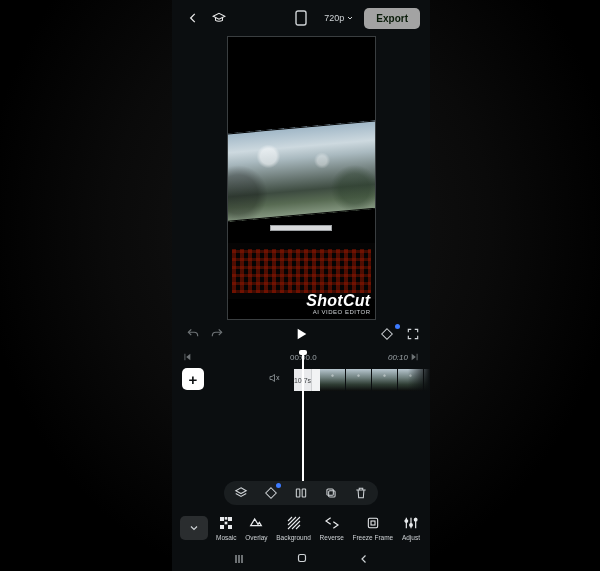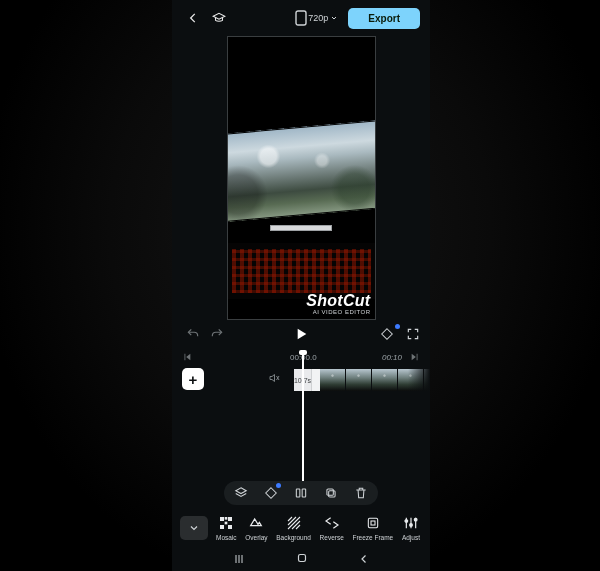--- a/index.html
+++ b/index.html
@@ -7,21 +7,21 @@
   .stage { position: relative; width: 600px; height: 571px; background: radial-gradient(ellipse at 50% 40%, #151515 0%, #0a0a0a 45%, #000 75%); }
   .phone { position: absolute; left: 172px; top: 0; width: 258px; height: 571px; background: #0b0e10; display: flex; flex-direction: column; }
 
   
   .hdr { position: relative; height: 36px; display: flex; align-items: center; }
   .hdr .back { margin-left: 14px; color: #e8e8e8; }
   .hdr .grad { margin-left: 12px; color: #e8e8e8; }
   .hdr .aspect { position: absolute; left: 50%; transform: translateX(-50%); color: #cfd3d6; }
   .hdr .right { margin-left: auto; display: flex; align-items: center; margin-right: 10px; gap: 10px; }
   .hdr .res { color: #cfd3d6; font-size: 9px; display: flex; align-items: center; gap: 2px; }
-  .hdr .export { background: #7dd3fc; color: #0a1c0a; border-radius: 5px; font-size: 10px; font-weight: 600; padding: 5px 20px; cursor: pointer; }
+  .hdr .export { background: #a3a3a3; color: #0a1c0a; border-radius: 5px; font-size: 10px; font-weight: 600; padding: 5px 12px; cursor: pointer; }
 
   
   .preview-wrap { display:flex; justify-content:center; }
   .preview { width: 149px; height: 284px; border: 1px solid #3a3e40; position: relative; overflow: hidden; background: #000; }
   .clip-sky { position: absolute; left: -8px; top: 90px; width: 166px; height: 88px; transform: rotate(-5deg); background: linear-gradient(180deg,#9fb6c6 0%,#cdd9df 22%,#a9b9bf 35%,#6f7d7a 55%,#3d4b40 72%,#586b53 85%,#889a84 100%); box-shadow: 0 0 0 1px #000 inset; }
   .clip-sky::after{content:"";position:absolute;inset:0;background:
     radial-gradient(circle at 30% 30%, rgba(255,255,255,.5) 0 6%, transparent 9%),
     radial-gradient(circle at 62% 40%, rgba(255,255,255,.35) 0 4%, transparent 7%),
     radial-gradient(circle at 10% 70%, rgba(0,0,0,.25) 0 12%, transparent 18%),
     radial-gradient(circle at 80% 75%, rgba(40,60,40,.4) 0 10%, transparent 16%);
@@ -42,21 +42,21 @@
   .transport .redo{ margin-left:10px;color:#6e7376; }
   .transport .play{ position:absolute; left:50%; transform:translateX(-50%); color:#fff; }
   .transport .diamond{ position:absolute; right:36px; color:#cfd3d6; }
   .transport .spark{ position:absolute; right:30px; top:4px; width:5px;height:5px;background:#3d7bff;border-radius:50%; }
   .transport .full{ position:absolute; right:10px; color:#cfd3d6; }
 
   
   .timecode{ height:18px; position:relative; color:#9aa1a5; font-size:8px; display:flex; align-items:center; }
   .timecode .lft{ margin-left:10px;color:#6e7376; }
   .timecode .cur{ position:absolute; left:118px; }
-  .timecode .dur{ position:absolute; right:28px;font-style:italic; }
+  .timecode .dur{ position:absolute; right:22px;font-style:italic; }
   .timecode .rgt{ position:absolute; right:10px; color:#6e7376; }
 
   
   .tl-row{ position:relative; height:30px; }
   .addbtn{ position:absolute; left:10px; top:2px; width:22px;height:22px;border-radius:5px;background:#fff;color:#0b0e10;display:flex;align-items:center;justify-content:center;font-size:15px;font-weight:700; }
   .mute{ position:absolute; left:96px; top:6px; color:#7a8083; }
   .strip{ position:absolute; left:122px; right:0; top:3px; height:22px; background:#1a1d1f; overflow:hidden; display:flex; }
   .strip .badge{ position:absolute; left:0; top:0; height:100%; width:18px; background:#e9eaec; color:#3a3d3f; font-size:7px; display:flex; align-items:center; justify-content:center; border-right:1px solid #cfd1d3; }
   .strip .handle{ position:absolute; left:18px; top:0; bottom:0; width:8px; background:#f2f3f4; }
   .thumbs{ position:absolute; left:26px; top:0; bottom:0; right:0; display:flex; }

